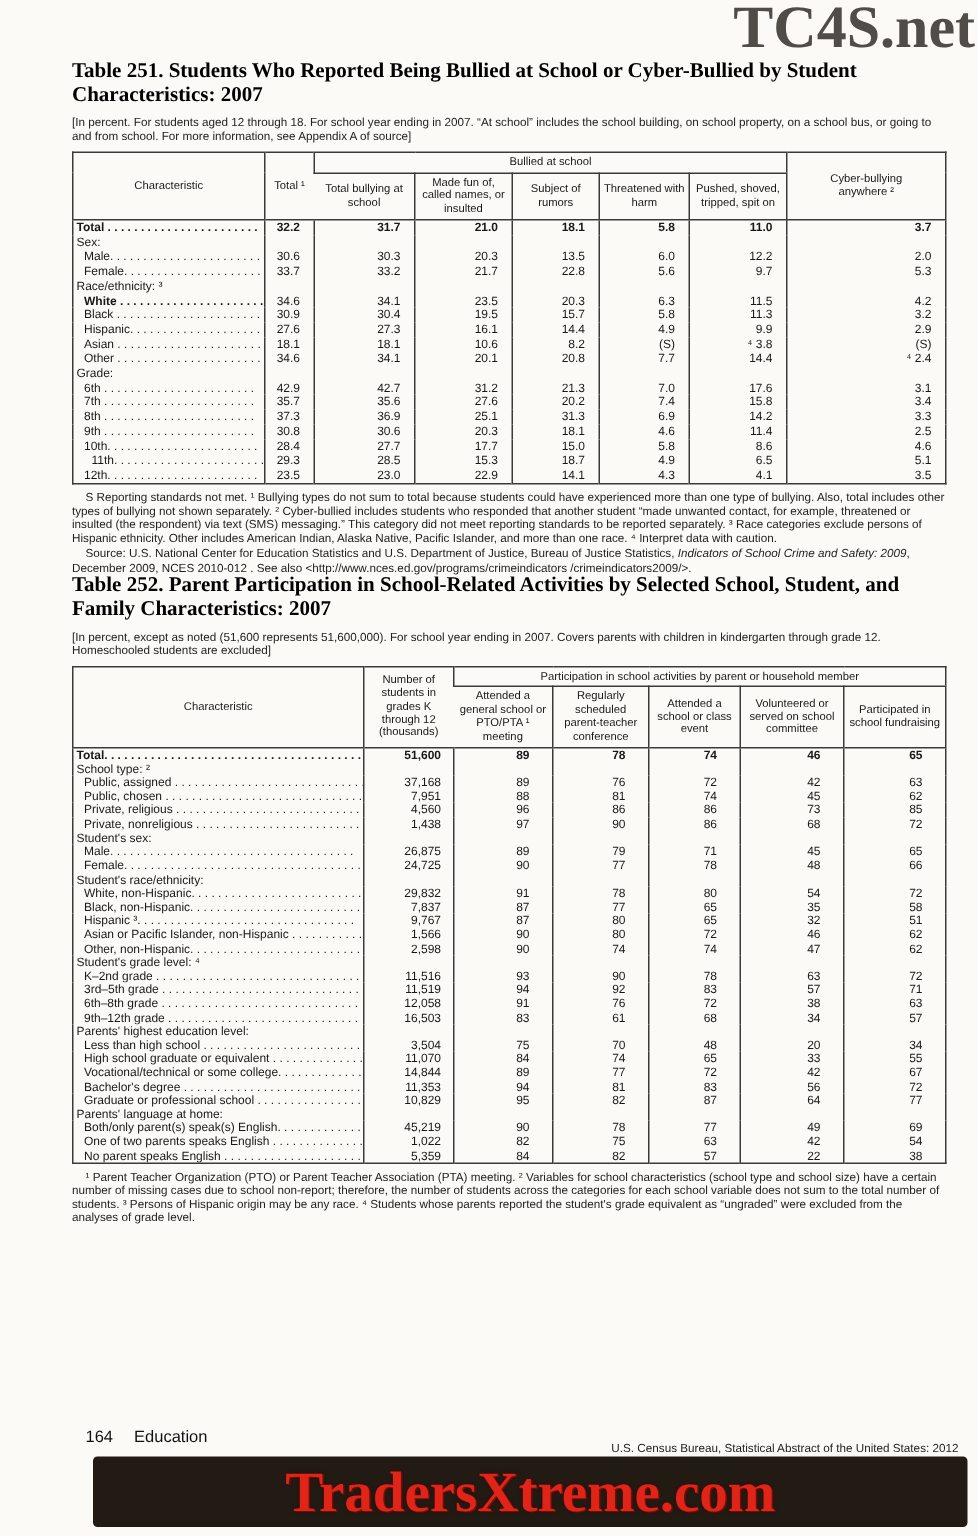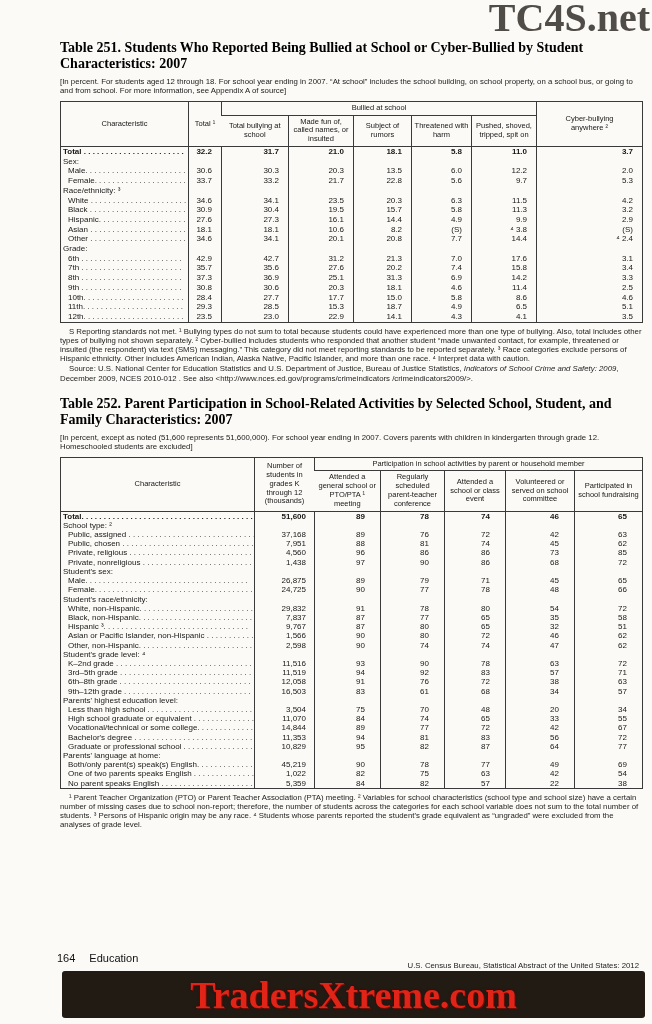--- a/index.html
+++ b/index.html
@@ -1,38 +1,38 @@
 <!DOCTYPE html>
 <html><head>
 <meta charset="utf-8">
 <style>
   html,body{margin:0;padding:0}
   body{width:652px;height:1024px;position:relative;overflow:hidden;background:#fbfaf7;
        font-family:"Liberation Sans","DejaVu Sans",sans-serif;color:#181818}
-  .content{position:absolute;left:60px;top:40px;width:582px}
+  .content{position:absolute;left:48px;top:40px;width:582px}
   .tbl-title{font-family:"Liberation Serif","DejaVu Serif",serif;font-size:14px;line-height:16px;
              font-weight:bold;color:#000;margin:0 0 5px 0;max-width:578px}
   .note{font-size:7.8px;line-height:9.4px;margin:0 0 5px 0;color:#222}
   .dtable{border-collapse:collapse;table-layout:fixed;width:582px;border:1px solid #3a3a3a}
   .dtable th{font-weight:normal;font-size:7.5px;line-height:8.8px;text-align:center;vertical-align:middle;
              padding:2px 2px;border-left:1px solid #3a3a3a;border-bottom:1px solid #3a3a3a}
   .dtable td{border-left:1px solid #3a3a3a;padding:0;vertical-align:middle}
   .dtable th:first-child,.dtable td:first-child{border-left:none}
   .t251 tbody td{font-size:8px;line-height:9.7px}
   .t252 tbody td{font-size:8px;line-height:9.2px}
   td.lbl{text-align:left;white-space:nowrap;overflow:hidden}
   td.val{text-align:right;padding-right:9px}
   .t252 td.val{padding-right:15px}
   .t252 td.val.c1{padding-right:8px}
   tr.total{font-weight:bold}
   .nw{display:inline-block;max-width:50px}
   .gw{display:inline-block;max-width:235px}
   .fnote{font-size:7.8px;line-height:9.2px;margin:4px 0 0 0;text-indent:9px;color:#1d1d1d}
   .fnote.src{margin-top:1px}
-  .t2{margin-top:13px}
+  .t2{}
   .twrap{position:relative}
   .wm-top{position:absolute;top:-6px;right:2px;font-family:"Liberation Serif","DejaVu Serif",serif;
           font-weight:bold;font-size:40px;color:#504c48;z-index:5}
   .wm-mid{position:absolute;top:-3px;left:118px;width:248px;height:52px;border:4px solid #c21f17;
           border-radius:9px;background:rgba(251,247,243,0.88);color:#c21f17;
           font-family:"Liberation Serif","DejaVu Serif",serif;font-weight:bold;font-size:31px;
           display:flex;align-items:center;justify-content:center;letter-spacing:1px;z-index:6}
   .wm-bottom{position:absolute;left:62px;right:7px;top:971px;height:47px;background:#221b14;
              color:#e02417;display:flex;align-items:center;justify-content:center;
              font-family:"Liberation Serif","DejaVu Serif",serif;font-weight:bold;font-size:38px;
@@ -122,21 +122,21 @@
           <td class="lbl" style="padding-left: 2px;">Race/ethnicity: ³</td>
           <td class="val c1"></td>
           <td class="val c2"></td>
           <td class="val c3"></td>
           <td class="val c4"></td>
           <td class="val c5"></td>
           <td class="val c6"></td>
           <td class="val c7"></td>
         </tr>
         <tr>
-          <td class="lbl" style="padding-left: 7px;">White . . . . . . . . . . . . . . . . . . . . . .</td>
+          <td class="lbl" style="padding-left: 7px; font-weight: bold;">White . . . . . . . . . . . . . . . . . . . . . .</td>
           <td class="val c1">34.6</td>
           <td class="val c2">34.1</td>
           <td class="val c3">23.5</td>
           <td class="val c4">20.3</td>
           <td class="val c5">6.3</td>
           <td class="val c6">11.5</td>
           <td class="val c7">4.2</td>
         </tr>
         <tr>
           <td class="lbl" style="padding-left: 7px;">Black . . . . . . . . . . . . . . . . . . . . . .</td>
@@ -232,21 +232,21 @@
           <td class="lbl" style="padding-left: 7px;">10th. . . . . . . . . . . . . . . . . . . . . . .</td>
           <td class="val c1">28.4</td>
           <td class="val c2">27.7</td>
           <td class="val c3">17.7</td>
           <td class="val c4">15.0</td>
           <td class="val c5">5.8</td>
           <td class="val c6">8.6</td>
           <td class="val c7">4.6</td>
         </tr>
         <tr>
-          <td class="lbl" style="padding-left: 7px;">11th. . . . . . . . . . . . . . . . . . . . . . .</td>
+          <td class="lbl" style="padding-left: 7px; text-align: right;">11th. . . . . . . . . . . . . . . . . . . . . . .</td>
           <td class="val c1">29.3</td>
           <td class="val c2">28.5</td>
           <td class="val c3">15.3</td>
           <td class="val c4">18.7</td>
           <td class="val c5">4.9</td>
           <td class="val c6">6.5</td>
           <td class="val c7">5.1</td>
         </tr>
         <tr>
           <td class="lbl" style="padding-left: 7px;">12th. . . . . . . . . . . . . . . . . . . . . . .</td>

